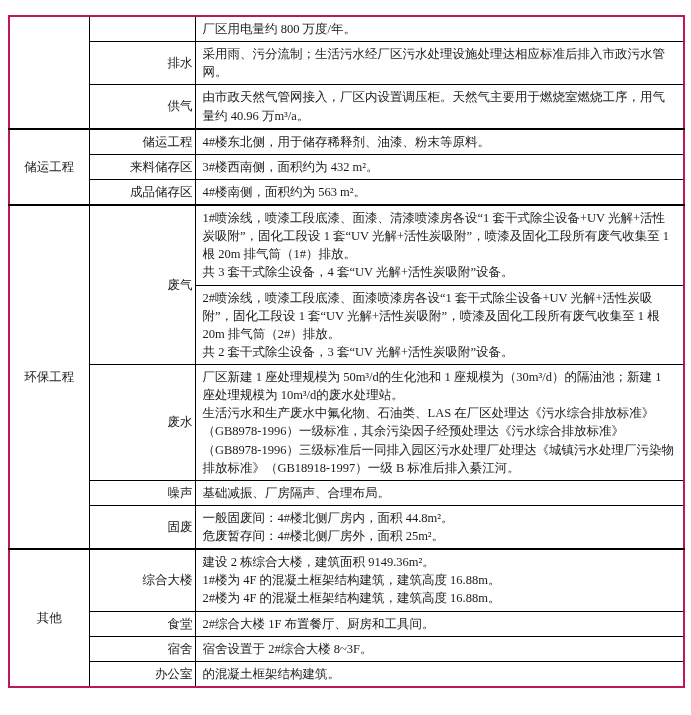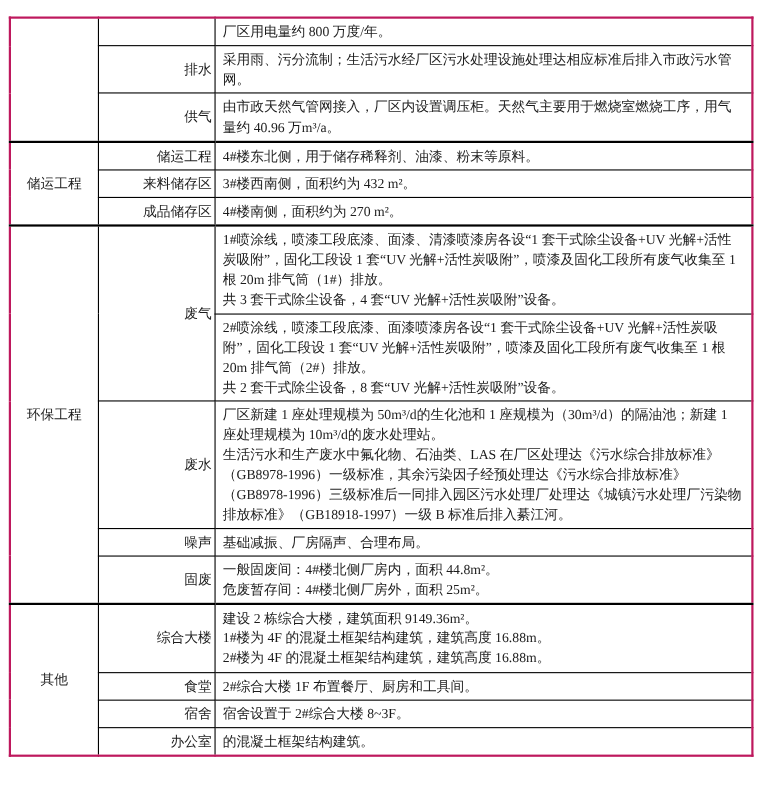--- a/index.html
+++ b/index.html
@@ -97,32 +97,32 @@
         <td class="cat" rowspan="3">储运工程</td>
         <td class="lbl">储运工程</td>
         <td class="val">4#楼东北侧，用于储存稀释剂、油漆、粉末等原料。</td>
       </tr>
       <tr>
         <td class="lbl">来料储存区</td>
         <td class="val">3#楼西南侧，面积约为 432 m²。</td>
       </tr>
       <tr>
         <td class="lbl">成品储存区</td>
-        <td class="val">4#楼南侧，面积约为 270 m²。</td>
+        <td class="val">4#楼南侧，面积约为 563 m²。</td>
       </tr>
 
       <tr class="sec">
         <td class="cat" rowspan="5">环保工程</td>
         <td class="lbl" rowspan="2">废气</td>
         <td class="val">1#喷涂线，喷漆工段底漆、面漆、清漆喷漆房各设“1 套干式除尘设备+UV 光解+活性炭吸附”，固化工段设 1 套“UV 光解+活性炭吸附”，喷漆及固化工段所有废气收集至 1 根 20m 排气筒（1#）排放。
 共 3 套干式除尘设备，4 套“UV 光解+活性炭吸附”设备。</td>
       </tr>
       <tr>
         <td class="val">2#喷涂线，喷漆工段底漆、面漆喷漆房各设“1 套干式除尘设备+UV 光解+活性炭吸附”，固化工段设 1 套“UV 光解+活性炭吸附”，喷漆及固化工段所有废气收集至 1 根 20m 排气筒（2#）排放。
-共 2 套干式除尘设备，8 套“UV 光解+活性炭吸附”设备。</td>
+共 2 套干式除尘设备，3 套“UV 光解+活性炭吸附”设备。</td>
       </tr>
       <tr>
         <td class="lbl">废水</td>
         <td class="val">厂区新建 1 座处理规模为 50m³/d的生化池和 1 座规模为（30m³/d）的隔油池；新建 1 座处理规模为 10m³/d的废水处理站。
 生活污水和生产废水中氟化物、石油类、LAS 在厂区处理达《污水综合排放标准》（GB8978-1996）一级标准，其余污染因子经预处理达《污水综合排放标准》（GB8978-1996）三级标准后一同排入园区污水处理厂处理达《城镇污水处理厂污染物排放标准》（GB18918-1997）一级 B 标准后排入綦江河。</td>
       </tr>
       <tr>
         <td class="lbl">噪声</td>
         <td class="val">基础减振、厂房隔声、合理布局。</td>
       </tr>

